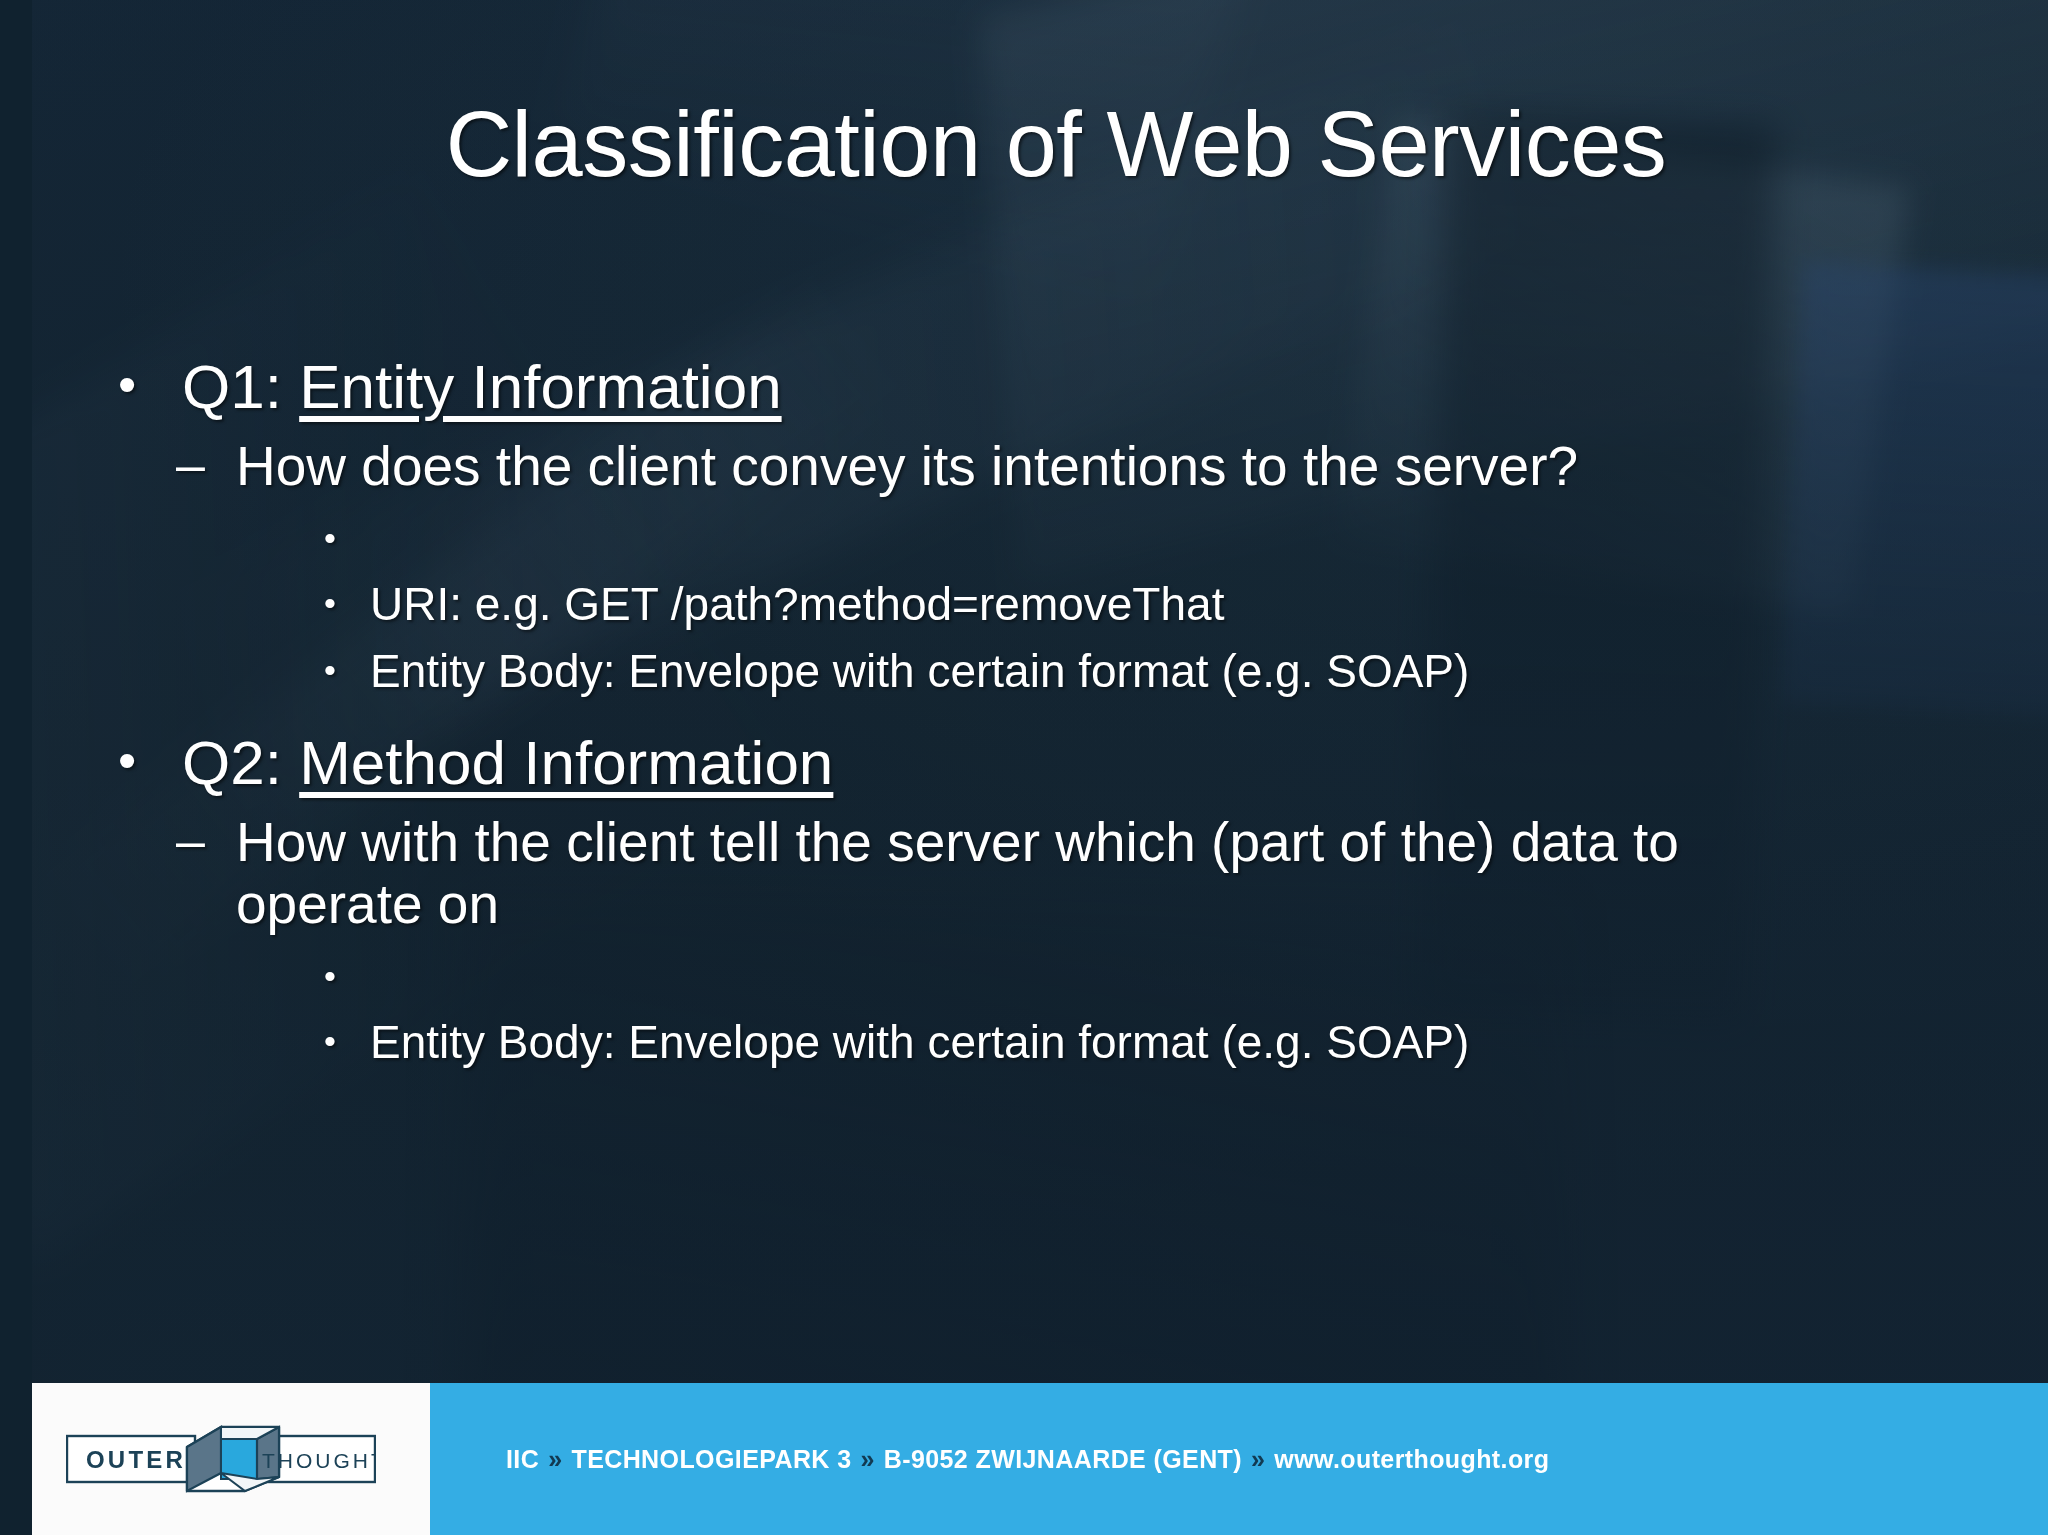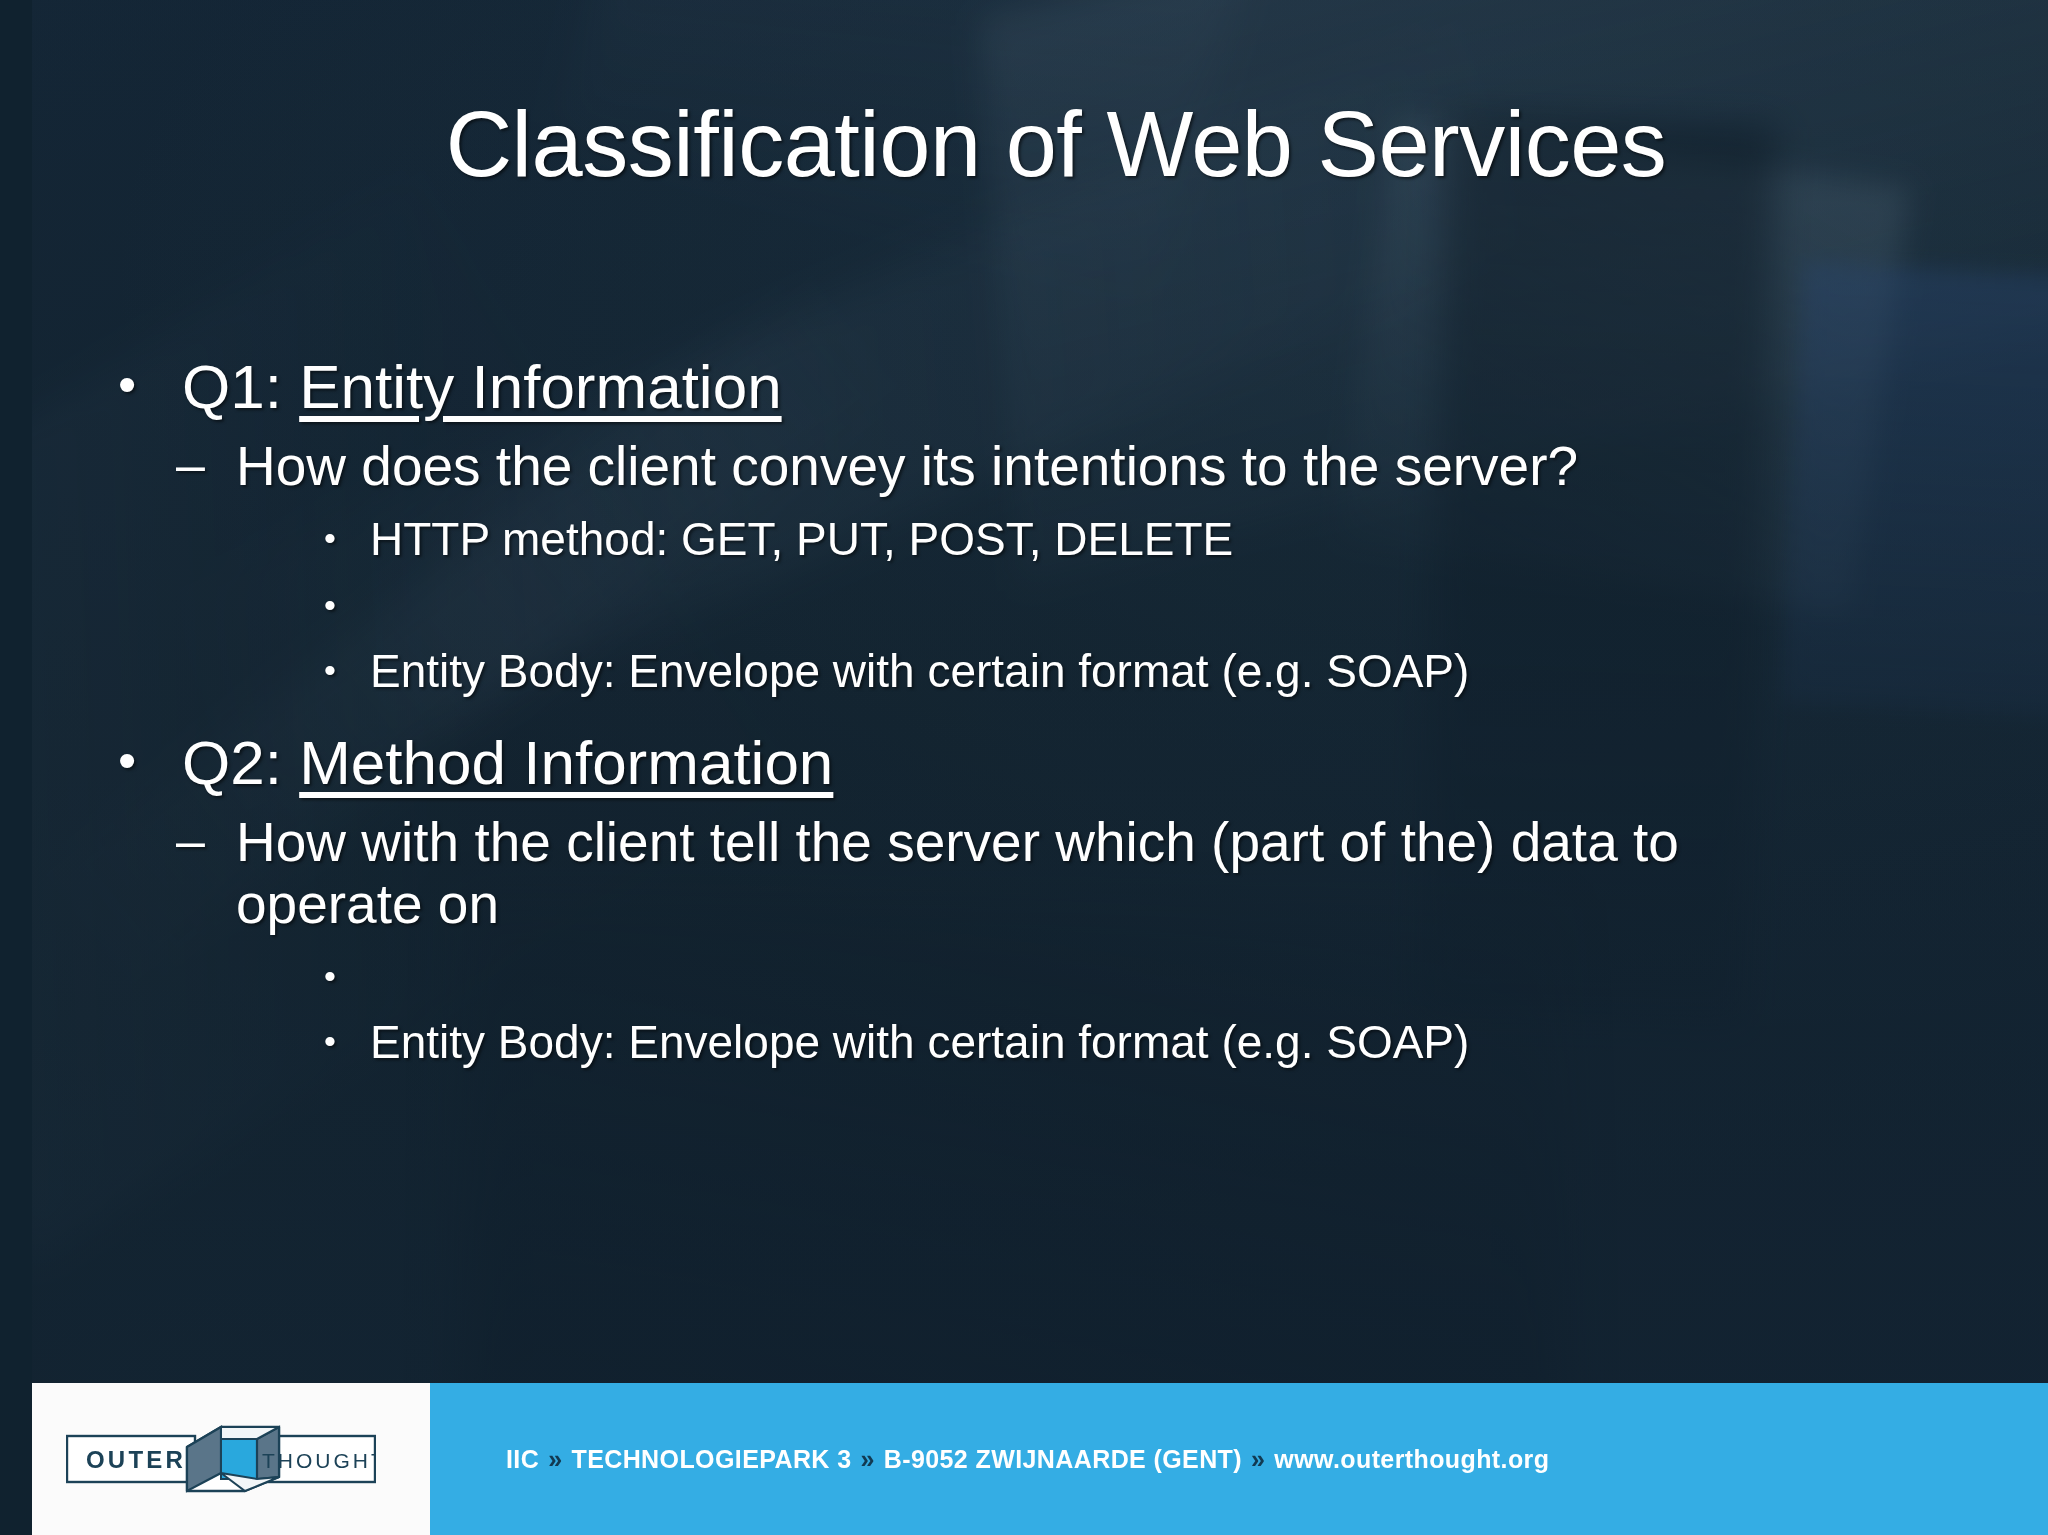--- a/index.html
+++ b/index.html
@@ -257,25 +257,25 @@
       </span>
     </div>
 
     <div class="lvl2">
       <span class="mk">–</span>
       <span class="tx">How does the client convey its intentions to the server?</span>
     </div>
 
     <div class="lvl3">
       <span class="mk">•</span>
-      <span class="tx">HTTP method: GET, PUT, POST, DELETE</span>
-    </div>
-
-    <div class="lvl3">
-      <span class="mk">•</span>
+    </div>
+
+    <div class="lvl3">
+      <span class="mk">•</span>
+      <span class="tx">URI: e.g.  GET /path?method=removeThat</span>
     </div>
 
     <div class="lvl3">
       <span class="mk">•</span>
       <span class="tx">Entity Body: Envelope with certain format (e.g. SOAP)</span>
     </div>
 
     <div class="gap-q2"></div>
 
     <div class="lvl1">

